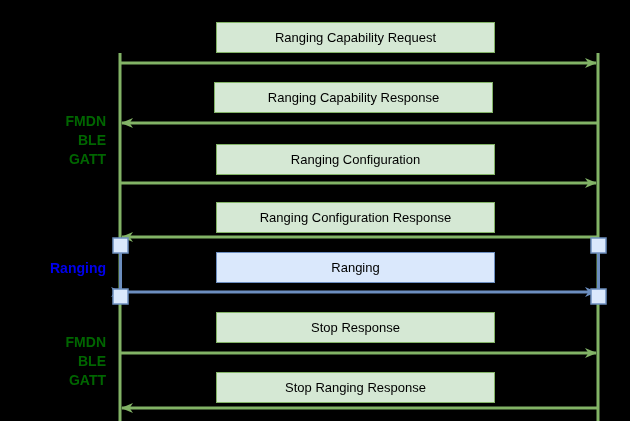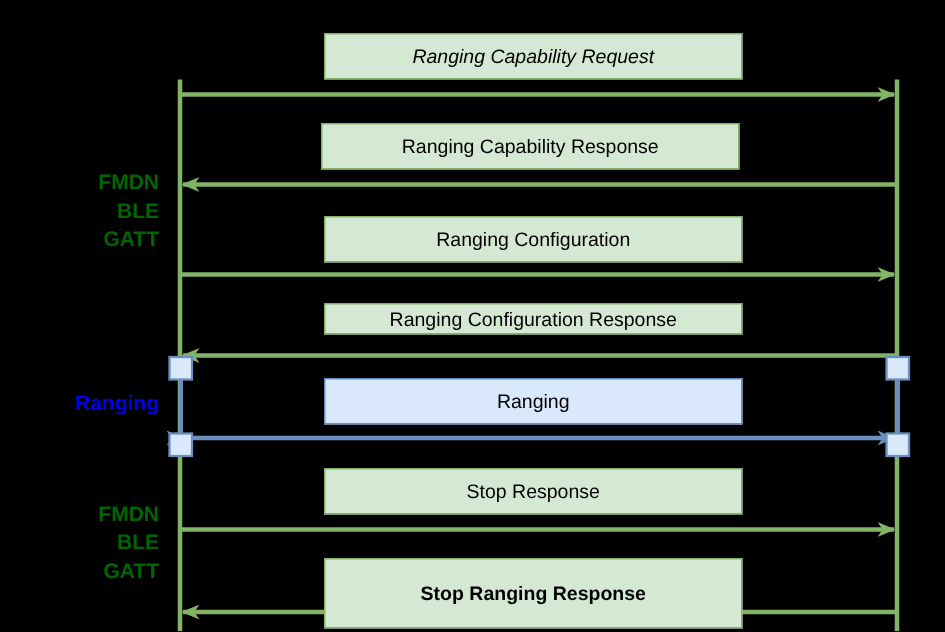--- a/index.html
+++ b/index.html
@@ -62,36 +62,36 @@
       <div class="phase-label phase-ranging" style="left: 14px; top: 259px; width: 92px;">
         <span class="ln">Ranging</span>
       </div>
       <div class="phase-label phase-fmdn" style="left: 14px; top: 333px; width: 92px;">
         <span class="ln">FMDN</span>
         <span class="ln">BLE</span>
         <span class="ln">GATT</span>
       </div>
     </div>
   <div id="boxes-root">
-      <div class="msgbox green" style="left: 216px; top: 22px; width: 279px; height: 31px; font-style: italic;">
+      <div class="msgbox green" style="left: 216px; top: 22px; width: 279px; height: 31px;">
         <span>Ranging Capability Request</span>
       </div>
       <div class="msgbox green" style="left: 214px; top: 82px; width: 279px; height: 31px;">
         <span>Ranging Capability Response</span>
       </div>
       <div class="msgbox green" style="left: 216px; top: 144px; width: 279px; height: 31px;">
         <span>Ranging Configuration</span>
       </div>
-      <div class="msgbox green" style="left: 216px; top: 202px; width: 279px; height: 21px;">
+      <div class="msgbox green" style="left: 216px; top: 202px; width: 279px; height: 31px;">
         <span>Ranging Configuration Response</span>
       </div>
       <div class="msgbox blue" style="left: 216px; top: 252px; width: 279px; height: 31px;">
         <span>Ranging</span>
       </div>
       <div class="msgbox green" style="left: 216px; top: 312px; width: 279px; height: 31px;">
         <span>Stop Response</span>
       </div>
-      <div class="msgbox green" style="left: 216px; top: 372px; width: 279px; height: 47px; font-weight: bold;">
+      <div class="msgbox green" style="left: 216px; top: 372px; width: 279px; height: 31px;">
         <span>Stop Ranging Response</span>
       </div>
     </div>
 
 </div>
 
 </body></html>

